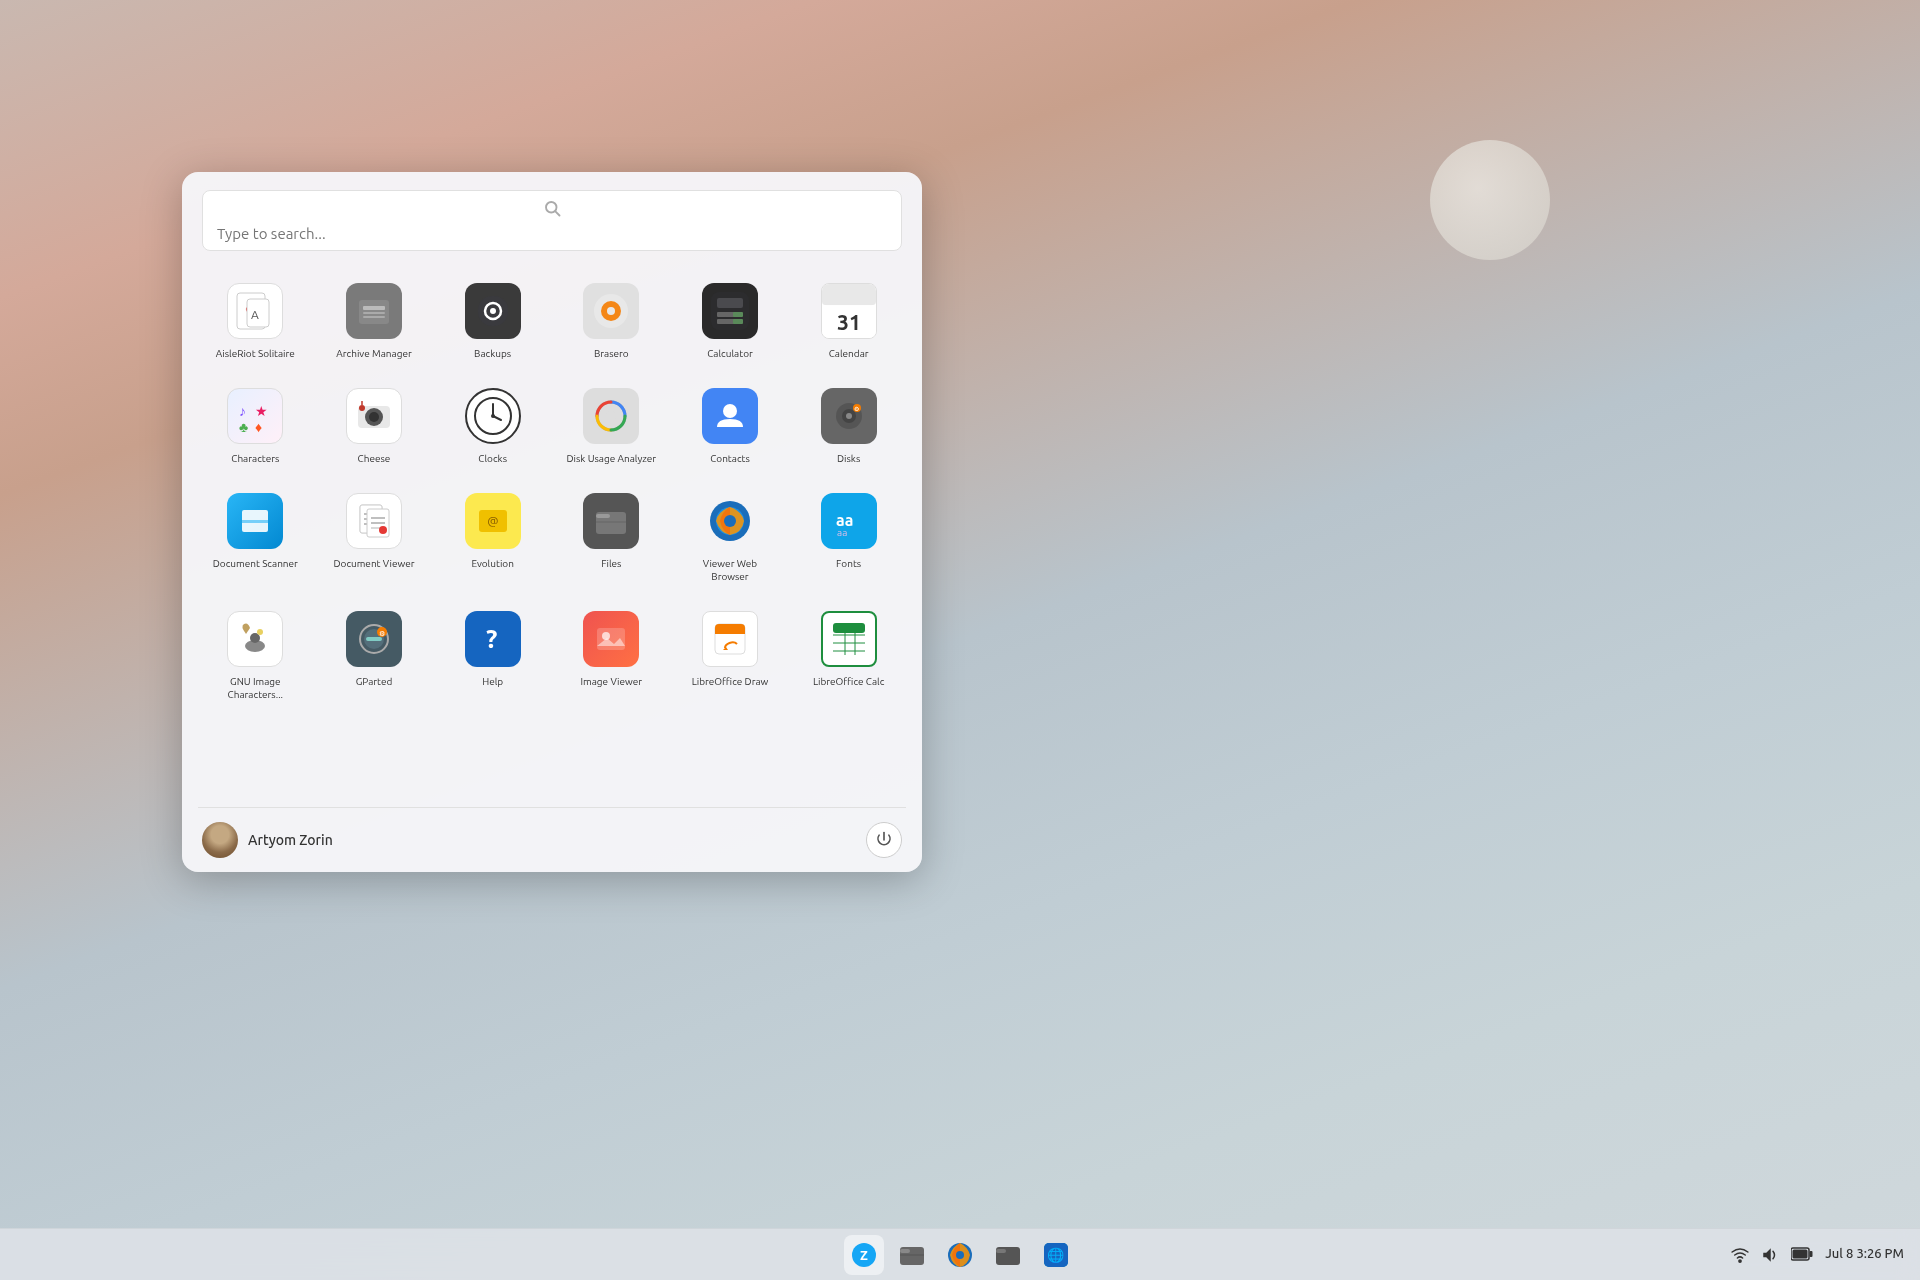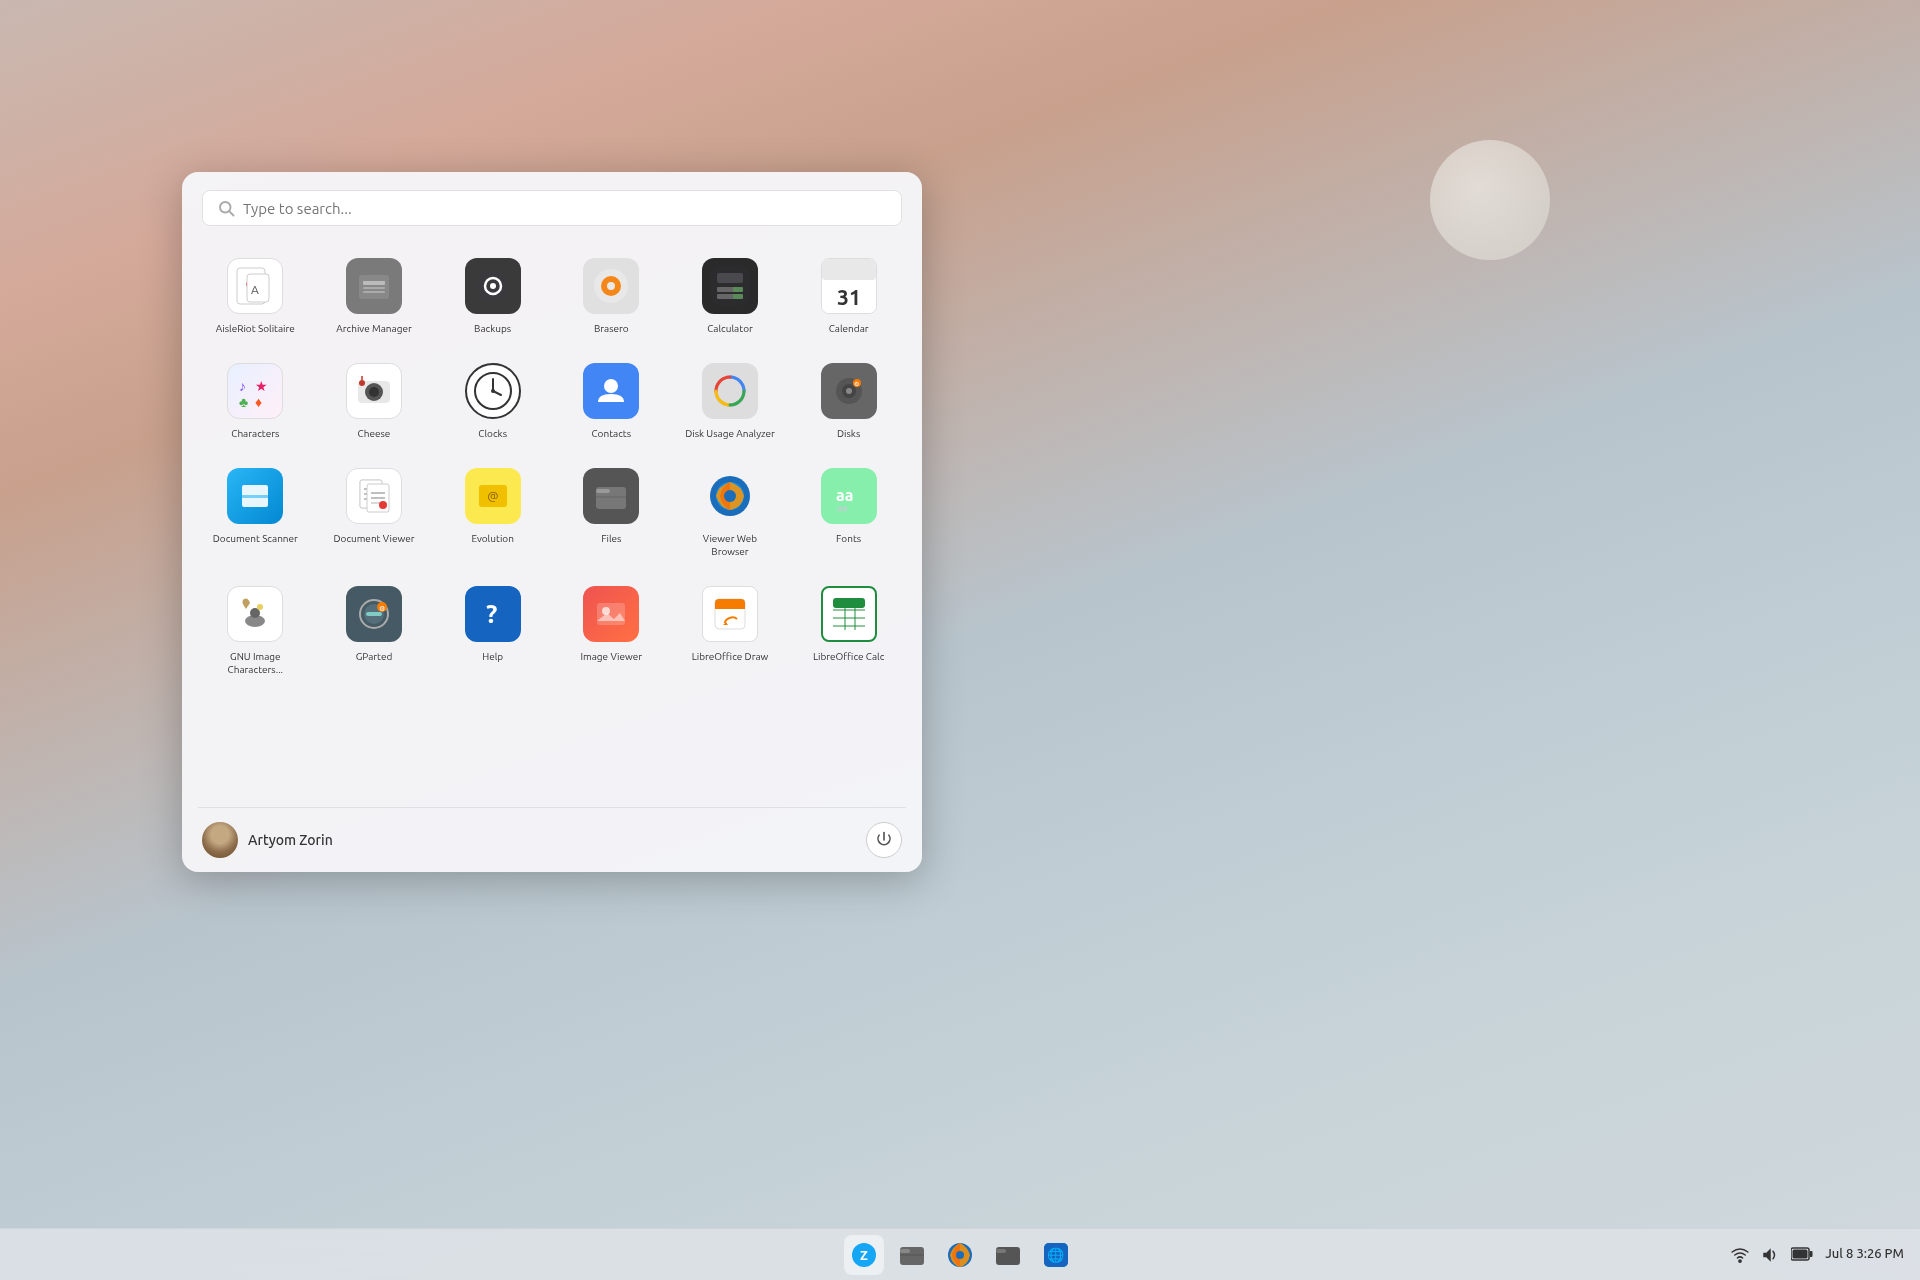--- a/index.html
+++ b/index.html
@@ -54,20 +54,21 @@
     }
 
     .search-input-wrapper {
       display: flex;
       align-items: center;
       background: white;
       border: 1.5px solid #e0e0e0;
       border-radius: 8px;
       padding: 8px 14px;
       gap: 8px;
+      flex-direction: column;
     }
 
     .search-icon-svg {
       color: #aaa;
       flex-shrink: 0;
     }
 
     .search-input {
       border: none;
       outline: none;
@@ -483,41 +484,41 @@
               <circle cx="20" cy="20" r="18" fill="white" stroke="#333" stroke-width="2"></circle>
               <line x1="20" y1="20" x2="20" y2="8" stroke="#333" stroke-width="2" stroke-linecap="round"></line>
               <line x1="20" y1="20" x2="28" y2="24" stroke="#333" stroke-width="2" stroke-linecap="round"></line>
               <circle cx="20" cy="20" r="2" fill="#333"></circle>
             </svg>
           </div>
           <span class="app-label">Clocks</span>
         </div>
 
         <div class="app-item">
-          <div class="app-icon icon-contacts" style="background: #4285f4; border-radius: 12px;">
-            <svg width="38" height="38" viewBox="0 0 38 38">
-              <circle cx="19" cy="14" r="7" fill="white"></circle>
-              <path d="M6 30 Q6 22 19 22 Q32 22 32 30" fill="white"></path>
-            </svg>
-          </div>
-          <span class="app-label">Contacts</span>
-        </div>
-
-        <div class="app-item">
           <div class="app-icon icon-disk-usage" style="background: #ddd; border-radius: 12px;">
             <svg width="40" height="40" viewBox="0 0 40 40">
               <circle cx="20" cy="20" r="14" fill="none" stroke="#aaa" stroke-width="3"></circle>
               <path d="M20 6 A14 14 0 0 1 34 20" fill="none" stroke="#4285f4" stroke-width="3" stroke-linecap="round"></path>
               <path d="M20 6 A14 14 0 0 0 6 20" fill="none" stroke="#ea4335" stroke-width="3" stroke-linecap="round"></path>
               <path d="M6 20 A14 14 0 0 0 20 34" fill="none" stroke="#fbbc05" stroke-width="3" stroke-linecap="round"></path>
               <path d="M20 34 A14 14 0 0 0 34 20" fill="none" stroke="#34a853" stroke-width="3" stroke-linecap="round"></path>
               <circle cx="20" cy="20" r="5" fill="#ddd"></circle>
             </svg>
           </div>
           <span class="app-label">Disk Usage Analyzer</span>
+        </div>
+
+        <div class="app-item">
+          <div class="app-icon icon-contacts" style="background: #4285f4; border-radius: 12px;">
+            <svg width="38" height="38" viewBox="0 0 38 38">
+              <circle cx="19" cy="14" r="7" fill="white"></circle>
+              <path d="M6 30 Q6 22 19 22 Q32 22 32 30" fill="white"></path>
+            </svg>
+          </div>
+          <span class="app-label">Contacts</span>
         </div>
 
         <div class="app-item">
           <div class="app-icon icon-disks" style="background: #666; border-radius: 12px;">
             <svg width="38" height="38" viewBox="0 0 38 38">
               <circle cx="19" cy="19" r="13" fill="#555"></circle>
               <circle cx="19" cy="19" r="7" fill="#444"></circle>
               <circle cx="19" cy="19" r="3" fill="#888"></circle>
               <circle cx="27" cy="11" r="4" fill="#f57c00"></circle>
               <text x="24" y="14" font-size="6" fill="white">⚙</text>
@@ -583,21 +584,21 @@
               <circle cx="23" cy="23" r="14" fill="#1a8fe3"></circle>
               <path d="M23 9 Q35 13 37 23 Q35 35 23 37 Q13 35 9 23 Q11 13 23 9Z" fill="#ff9500" opacity="0.85"></path>
               <path d="M23 9 Q15 13 13 23 Q15 33 23 37" fill="#ff6000" opacity="0.6"></path>
               <circle cx="23" cy="23" r="6" fill="#1a6dba"></circle>
             </svg>
           </div>
           <span class="app-label">Viewer Web Browser</span>
         </div>
 
         <div class="app-item">
-          <div class="app-icon icon-fonts" style="background: #86efac; border-radius: 12px;">
+          <div class="app-icon icon-fonts" style="background: #0ea5e9; border-radius: 12px;">
             <svg width="38" height="38" viewBox="0 0 38 38">
               <text x="6" y="24" font-size="16" font-weight="bold" fill="white">aa</text>
               <text x="7" y="34" font-size="10" fill="#e1bee7">aa</text>
             </svg>
           </div>
           <span class="app-label">Fonts</span>
         </div>
 
         <div class="app-item">
           <div class="app-icon icon-gimp" style="background: white; border: 1px solid #ddd;">

